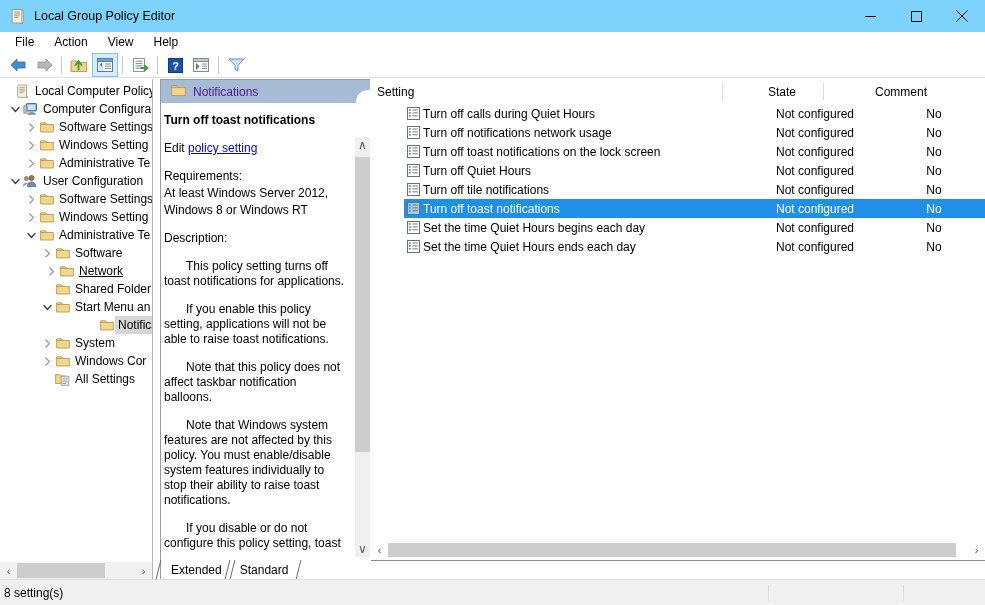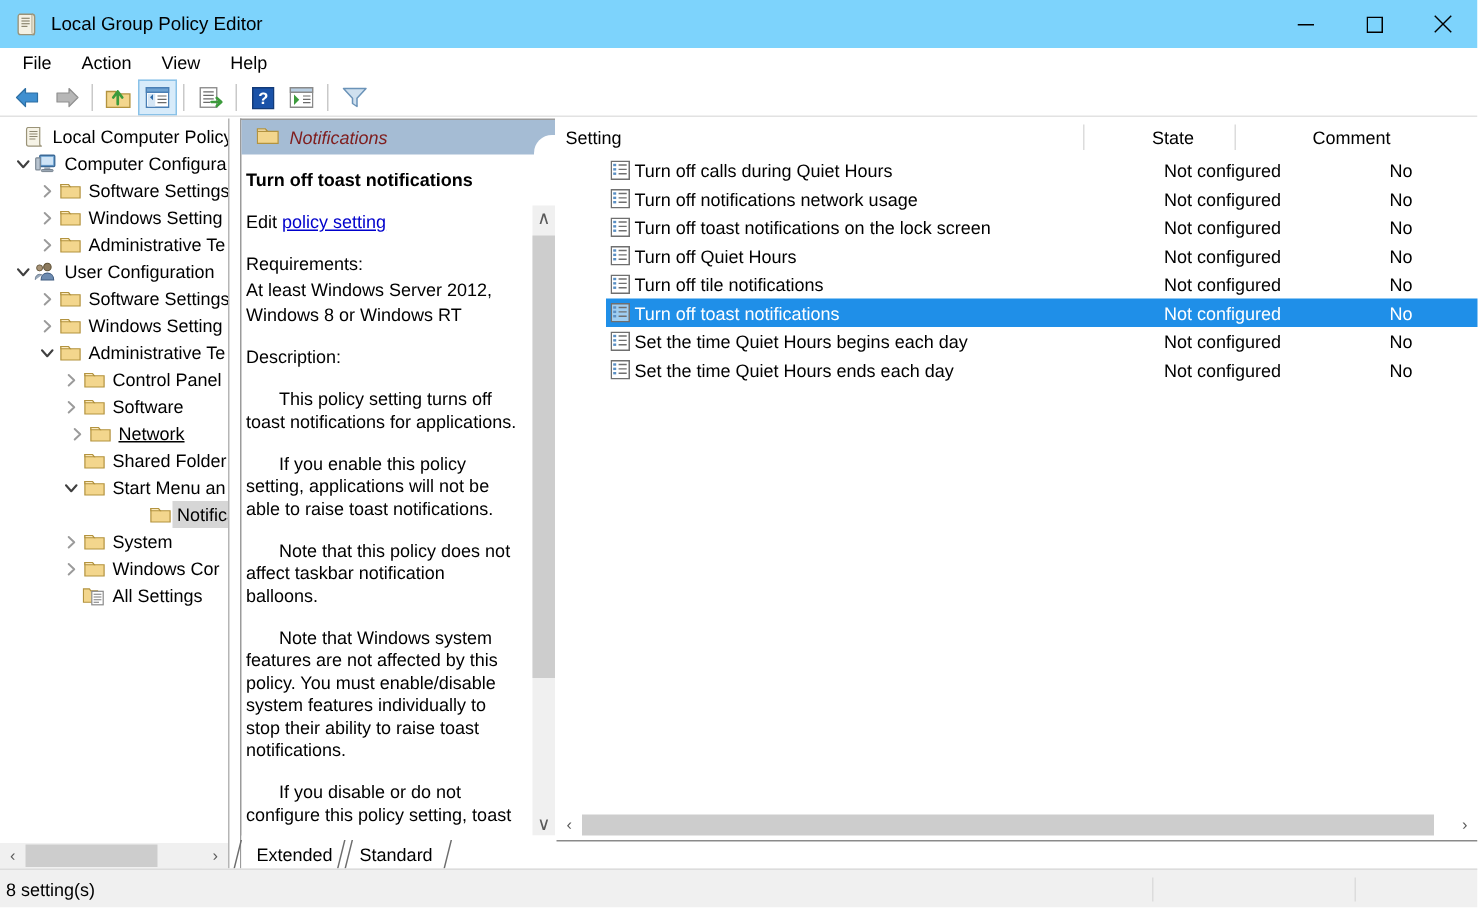--- a/index.html
+++ b/index.html
@@ -79,21 +79,21 @@
 
   .vsplit { position:absolute; left:152px; top:0; width:1px; height:500px; background:#b5b5b5; }
 
   
   .desc-pane { position:absolute; left:160px; top:0; width:210px; height:500px; background:#ffffff;
                border-left:1px solid #9b9b9b; border-top:1px solid #9b9b9b; }
   .desc-header {
     position:relative; height:23px; background:#a5bcd4; display:flex; align-items:center;
   }
   .desc-header .folder { margin-left:10px; margin-right:7px; display:block; }
-  .desc-header-text { font-size:12px; color:#7f1d1d;font-style:italic; }
+  .desc-header-text { font-size:12px; color:#4c1d95; }
   .desc-corner {
     position:absolute; right:0; bottom:-1px; width:14px; height:14px;
     background:#ffffff; border-top-left-radius:12px;
   }
   .desc-body {
     position:absolute; left:0; top:23px; right:15px; bottom:22px;
     overflow:hidden; padding:10px 8px 0 3px;
   }
   .desc-title { font-weight:bold; font-size:12px; margin-bottom:14px; }
   .desc-edit { font-size:12px; margin-bottom:14px; }
@@ -415,34 +415,20 @@
           </span>
           <span class="tree-ico">
             <svg width="14" height="12" viewBox="0 0 14 12">
                 <path d="M0.6 2 h5 l1.2 1.5 h6.6 v7.5 h-12.8 z" fill="#f3d68d" stroke="#b3933f" stroke-width="0.8"></path>
                 <path d="M0.6 2 h5 l1.2 1.5 h-6.2 z" fill="#fbe9bd" stroke="#b3933f" stroke-width="0.8"></path>
               </svg>
           </span>
           <span class="tree-label">Administrative Te</span>
         </div>
 
-        <div class="tree-row" style="padding-left:40px;">
-          <span class="tw">
-            <svg width="9" height="9" viewBox="0 0 9 9">
-                <path d="M2.8 1 L6.5 4.5 L2.8 8" fill="none" stroke="#9b9b9b" stroke-width="1.3" stroke-linecap="round" stroke-linejoin="round"></path>
-              </svg>
-          </span>
-          <span class="tree-ico">
-            <svg width="14" height="12" viewBox="0 0 14 12">
-                <path d="M0.6 2 h5 l1.2 1.5 h6.6 v7.5 h-12.8 z" fill="#f3d68d" stroke="#b3933f" stroke-width="0.8"></path>
-                <path d="M0.6 2 h5 l1.2 1.5 h-6.2 z" fill="#fbe9bd" stroke="#b3933f" stroke-width="0.8"></path>
-              </svg>
-          </span>
-          <span class="tree-label">Control Panel</span>
-        </div>
 
         <div class="tree-row" style="padding-left:40px;">
           <span class="tw">
             <svg width="9" height="9" viewBox="0 0 9 9">
                 <path d="M2.8 1 L6.5 4.5 L2.8 8" fill="none" stroke="#9b9b9b" stroke-width="1.3" stroke-linecap="round" stroke-linejoin="round"></path>
               </svg>
           </span>
           <span class="tree-ico">
             <svg width="14" height="12" viewBox="0 0 14 12">
                 <path d="M0.6 2 h5 l1.2 1.5 h6.6 v7.5 h-12.8 z" fill="#f3d68d" stroke="#b3933f" stroke-width="0.8"></path>

